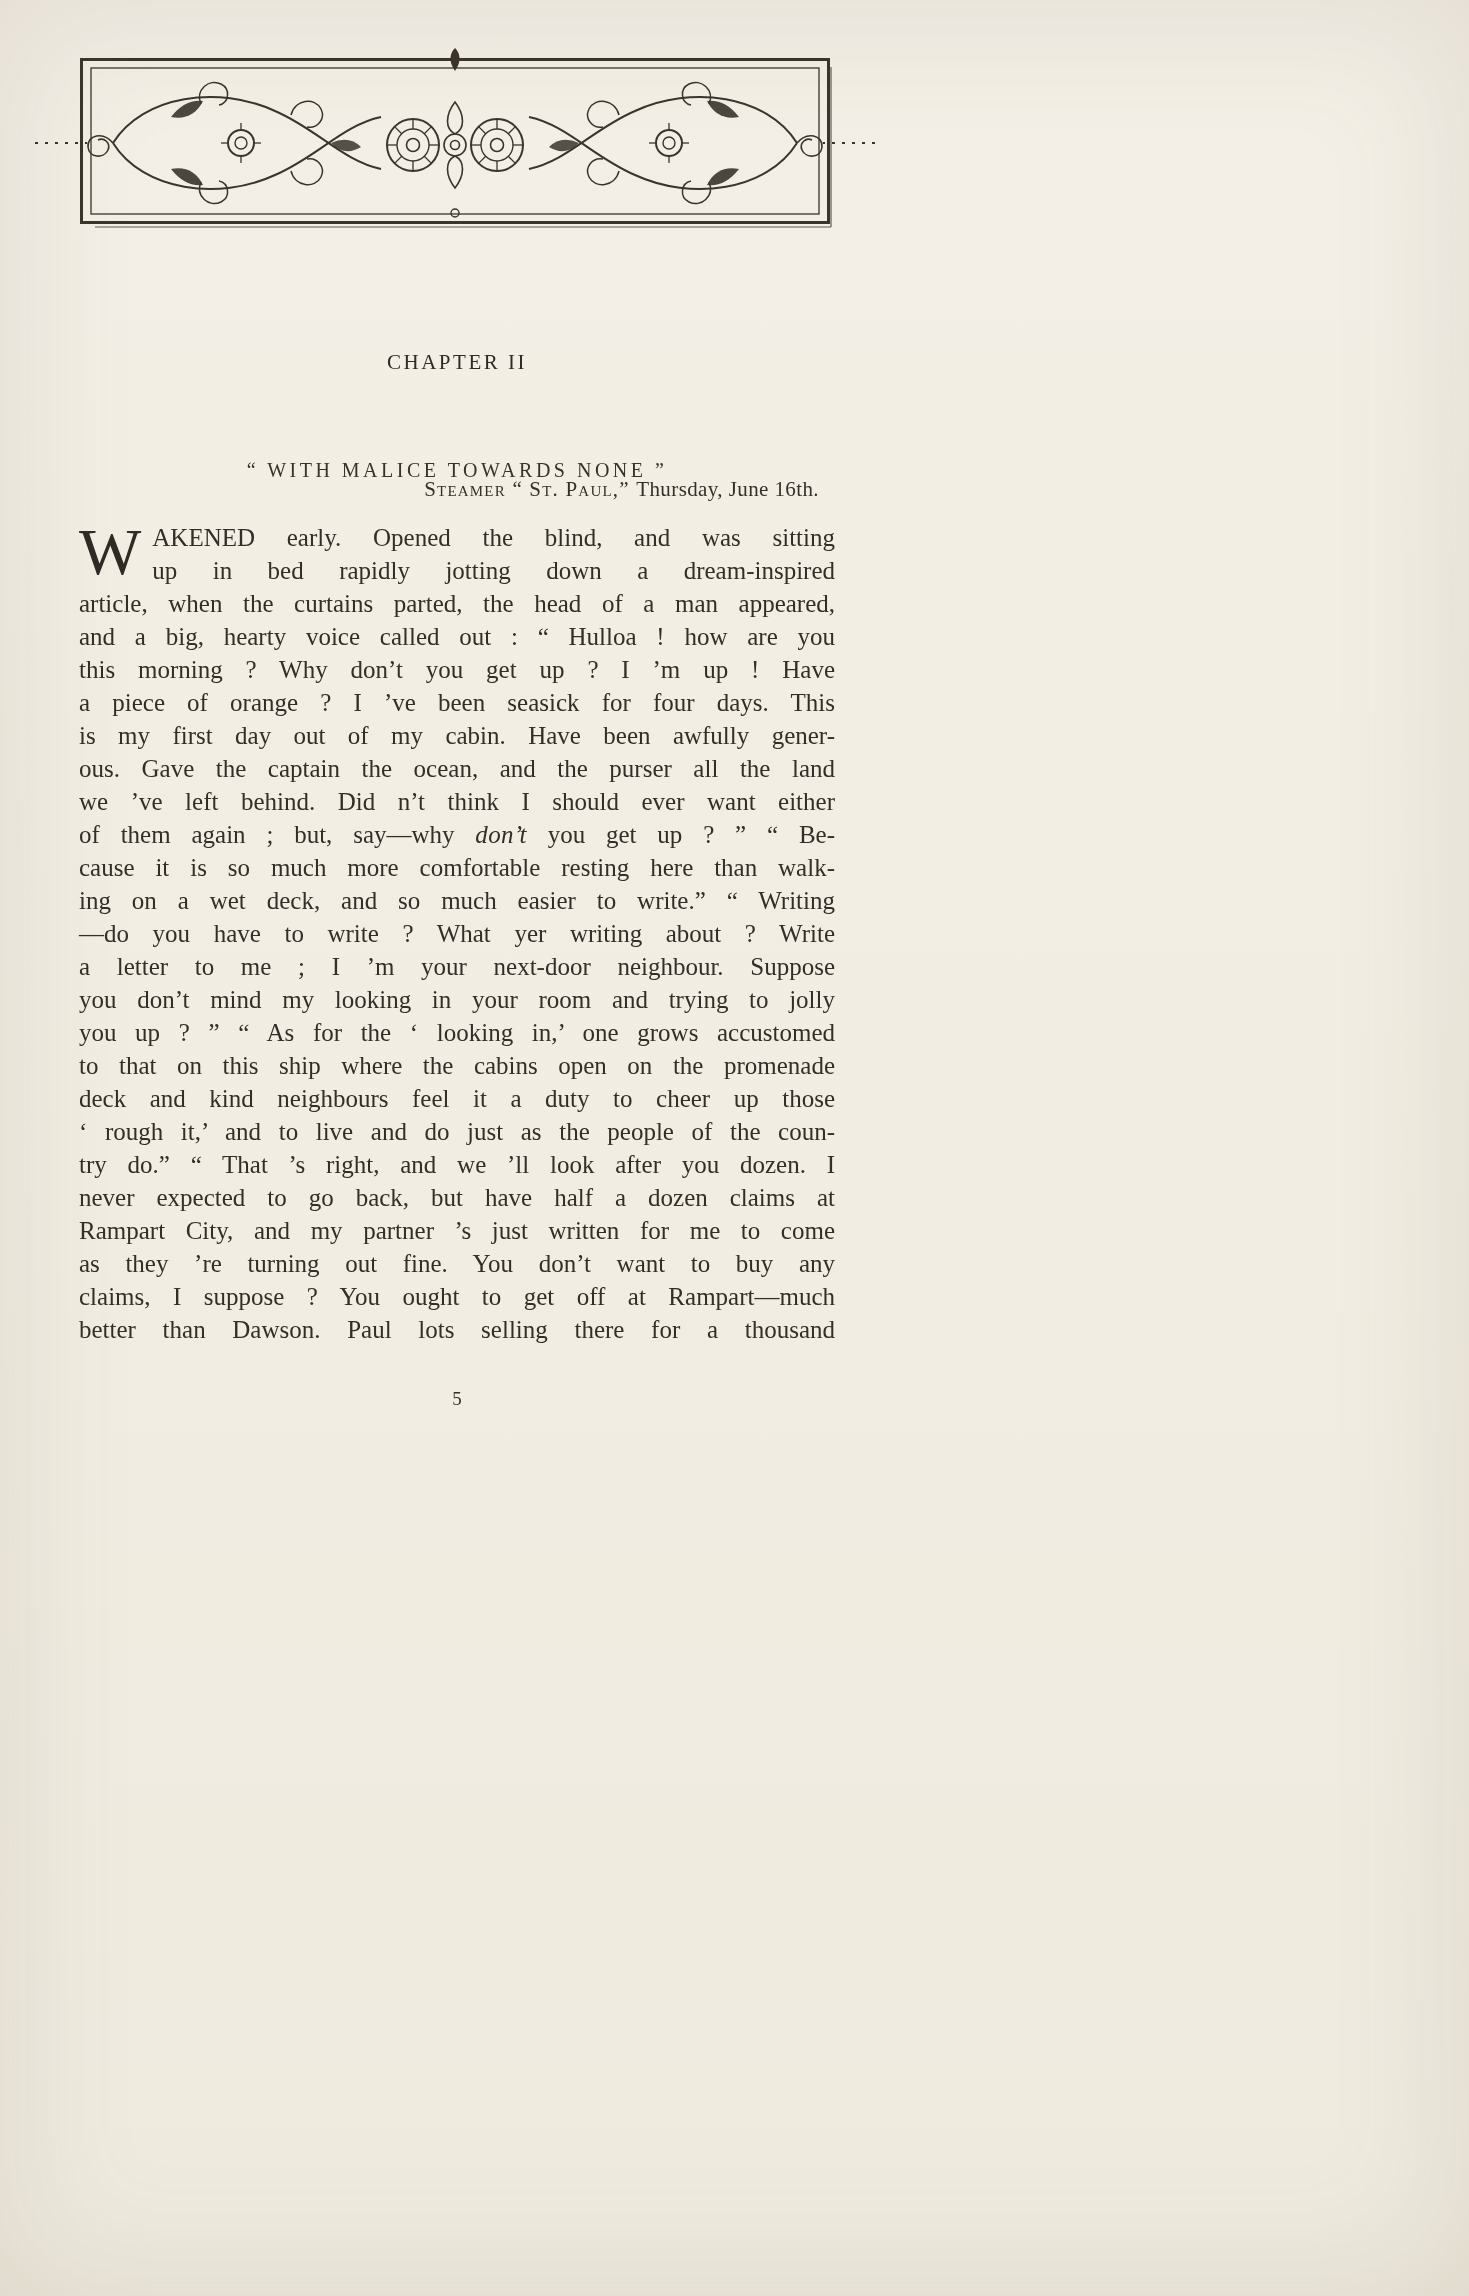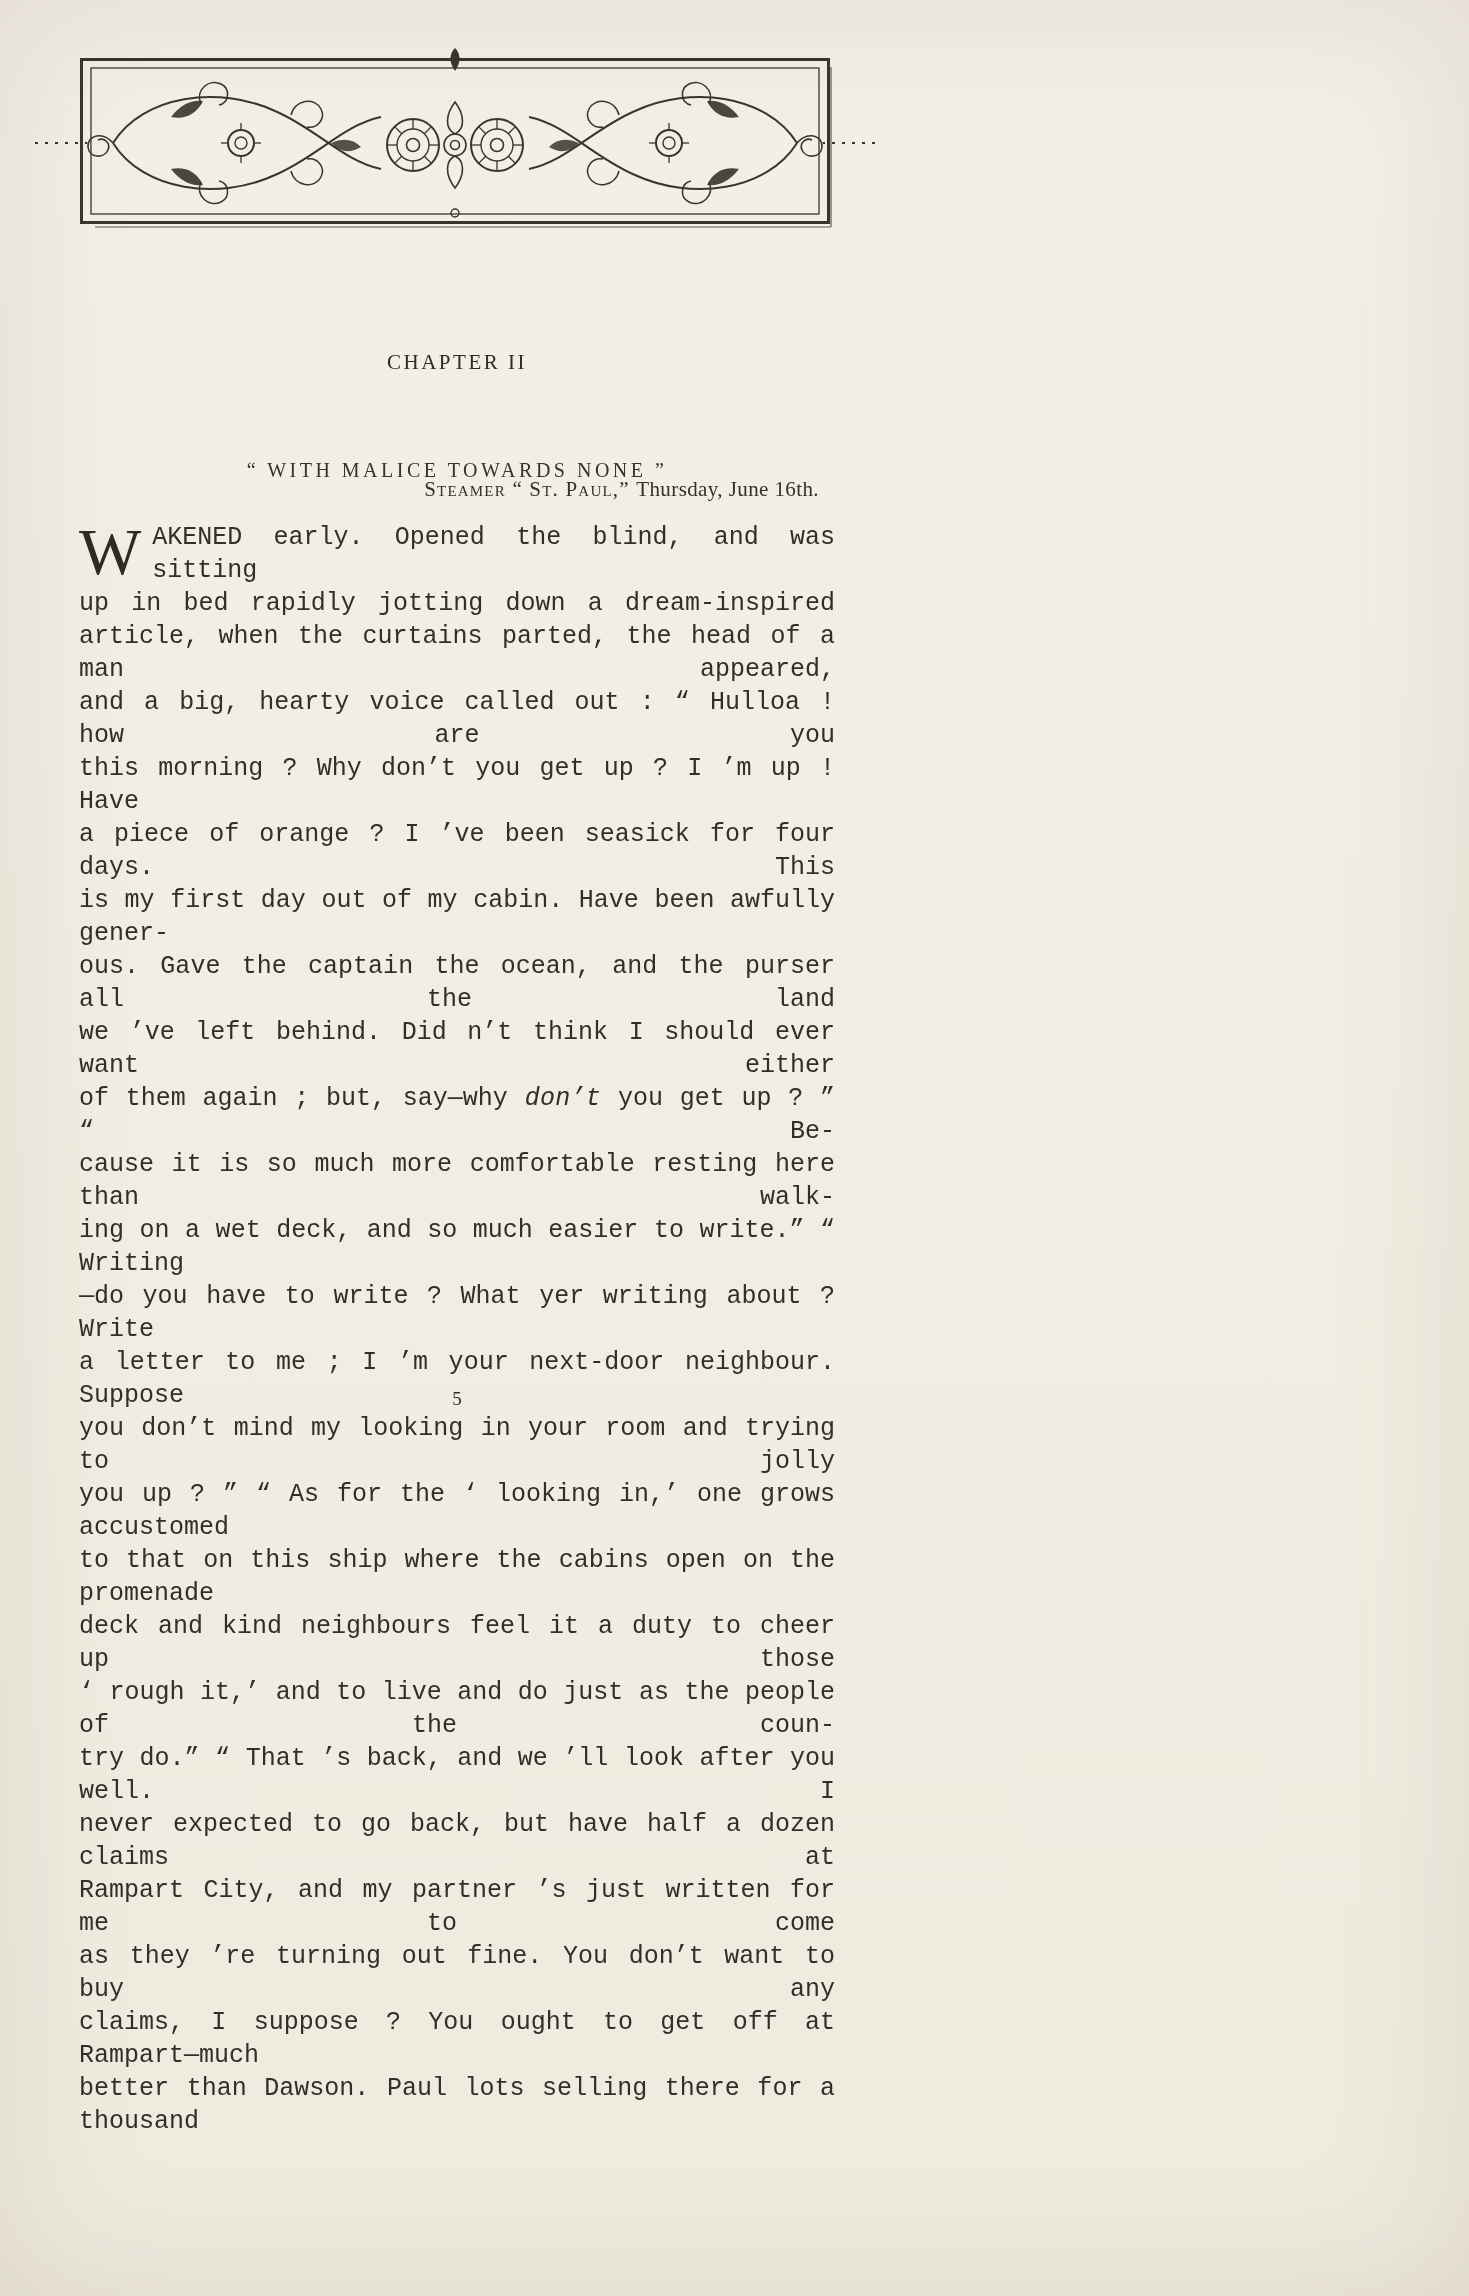--- a/index.html
+++ b/index.html
@@ -62,21 +62,20 @@
     float:left;
     font-size:66px;
     line-height:56px;
     height:62px;
     padding:3px 11px 0 0;
     color:#2e2a24;
   }
   .body-line{
     text-align:justify;
     text-align-last:justify;
-    font-family:Liberation Mono, monospace;
   }
   .body-line i{letter-spacing:0.3px;}
   .page-number{
     position:absolute;
     top:1388px;left:79px;width:756px;
     text-align:center;
     font-size:19px;
   }
 </style>
 </head>
@@ -167,21 +166,21 @@
       <div class="body-line">of them again ; but, say—why <i>don’t</i> you get up ? ”  “ Be-</div>
       <div class="body-line">cause it is so much more comfortable resting here than walk-</div>
       <div class="body-line">ing on a wet deck, and so much easier to write.”  “ Writing</div>
       <div class="body-line">—do you have to write ?  What yer writing about ?  Write</div>
       <div class="body-line">a letter to me ; I ’m your next-door neighbour.  Suppose</div>
       <div class="body-line">you don’t mind my looking in your room and trying to jolly</div>
       <div class="body-line">you up ? ”  “ As for the ‘ looking in,’ one grows accustomed</div>
       <div class="body-line">to that on this ship where the cabins open on the promenade</div>
       <div class="body-line">deck and kind neighbours feel it a duty to cheer up those</div>
       <div class="body-line">‘ rough it,’ and to live and do just as the people of the coun-</div>
-      <div class="body-line">try do.”  “ That ’s back, and we ’ll look after you well.  I</div>
+      <div class="body-line">try do.”  “ That ’s right, and we ’ll look after you dozen.  I</div>
       <div class="body-line">never expected to go back, but have half a dozen claims at</div>
       <div class="body-line">Rampart City, and my partner ’s just written for me to come</div>
       <div class="body-line">as they ’re turning out fine.  You don’t want to buy any</div>
       <div class="body-line">claims, I suppose ?  You ought to get off at Rampart—much</div>
       <div class="body-line">better than Dawson.  Paul lots selling there for a thousand</div>
     </div>
 
   <div class="page-number">5</div>
 
 </div>

